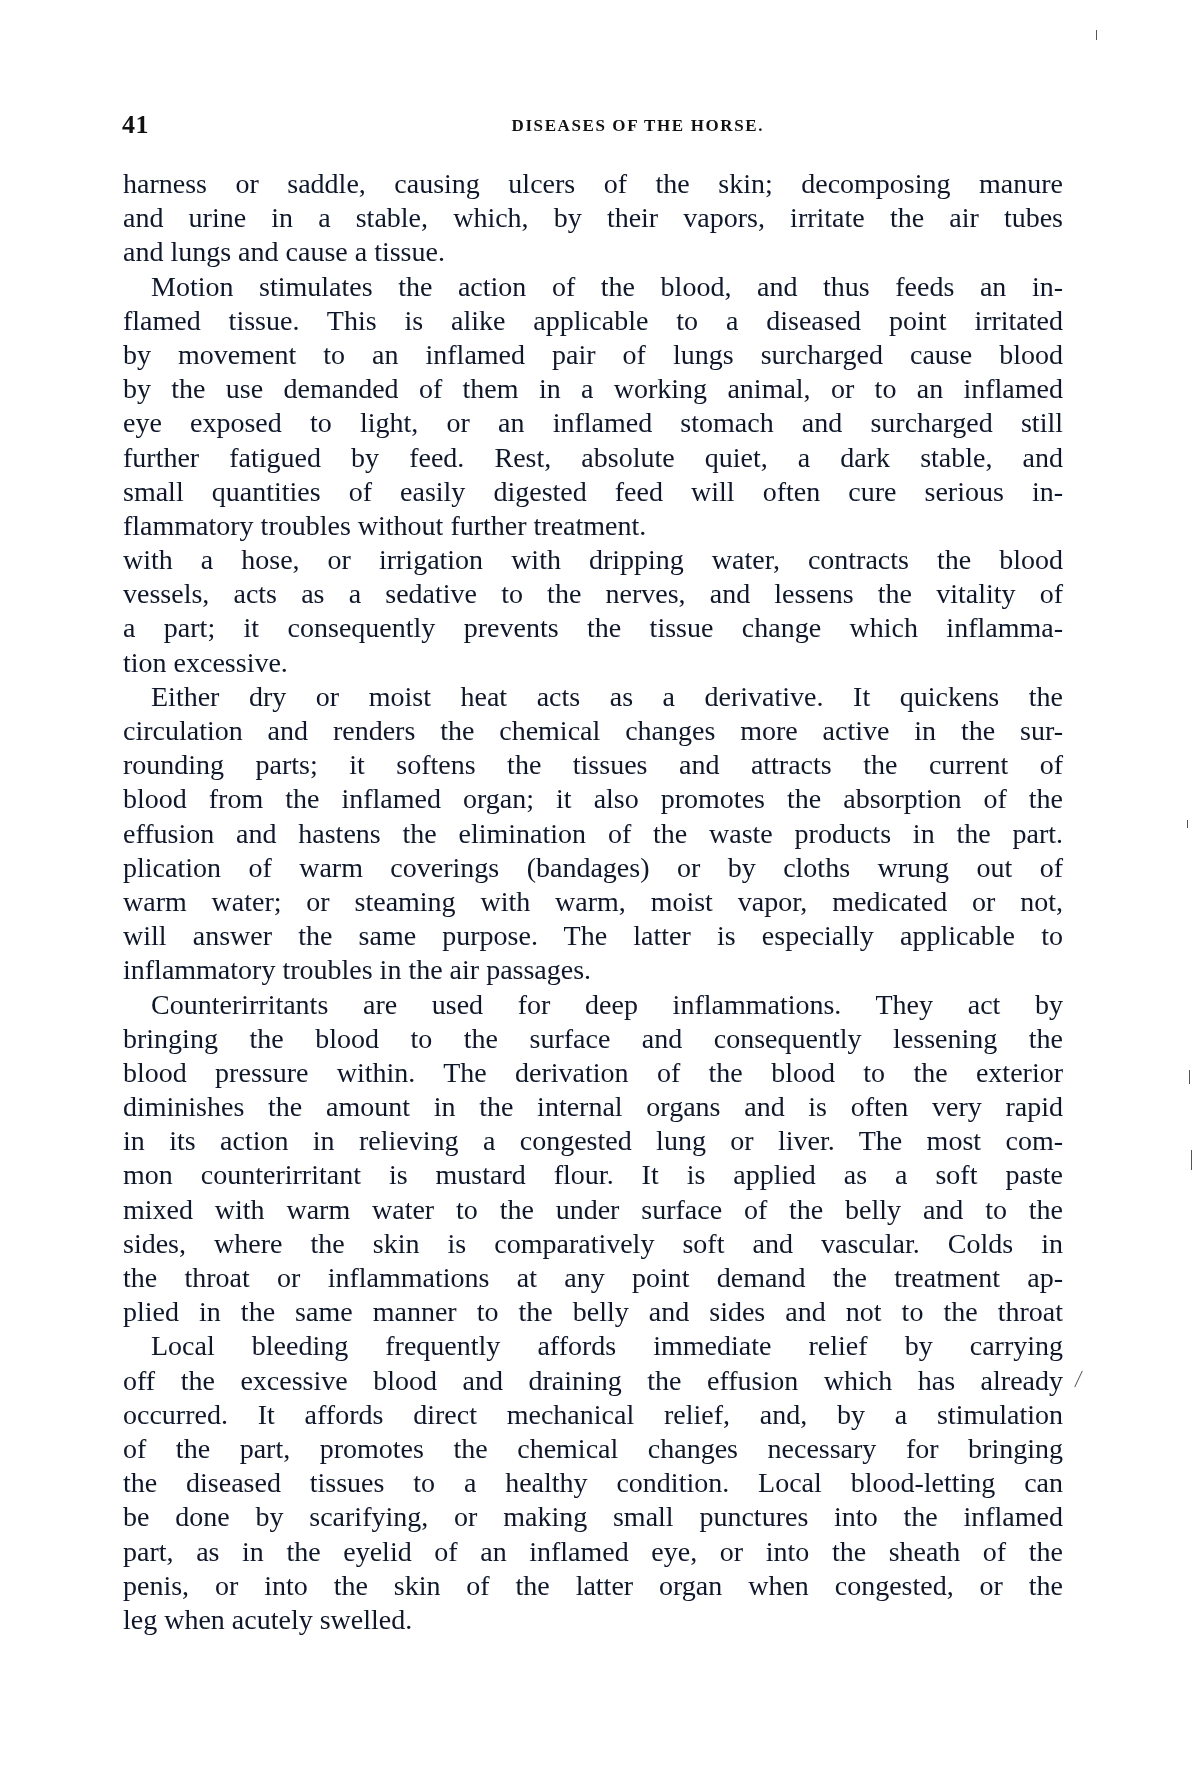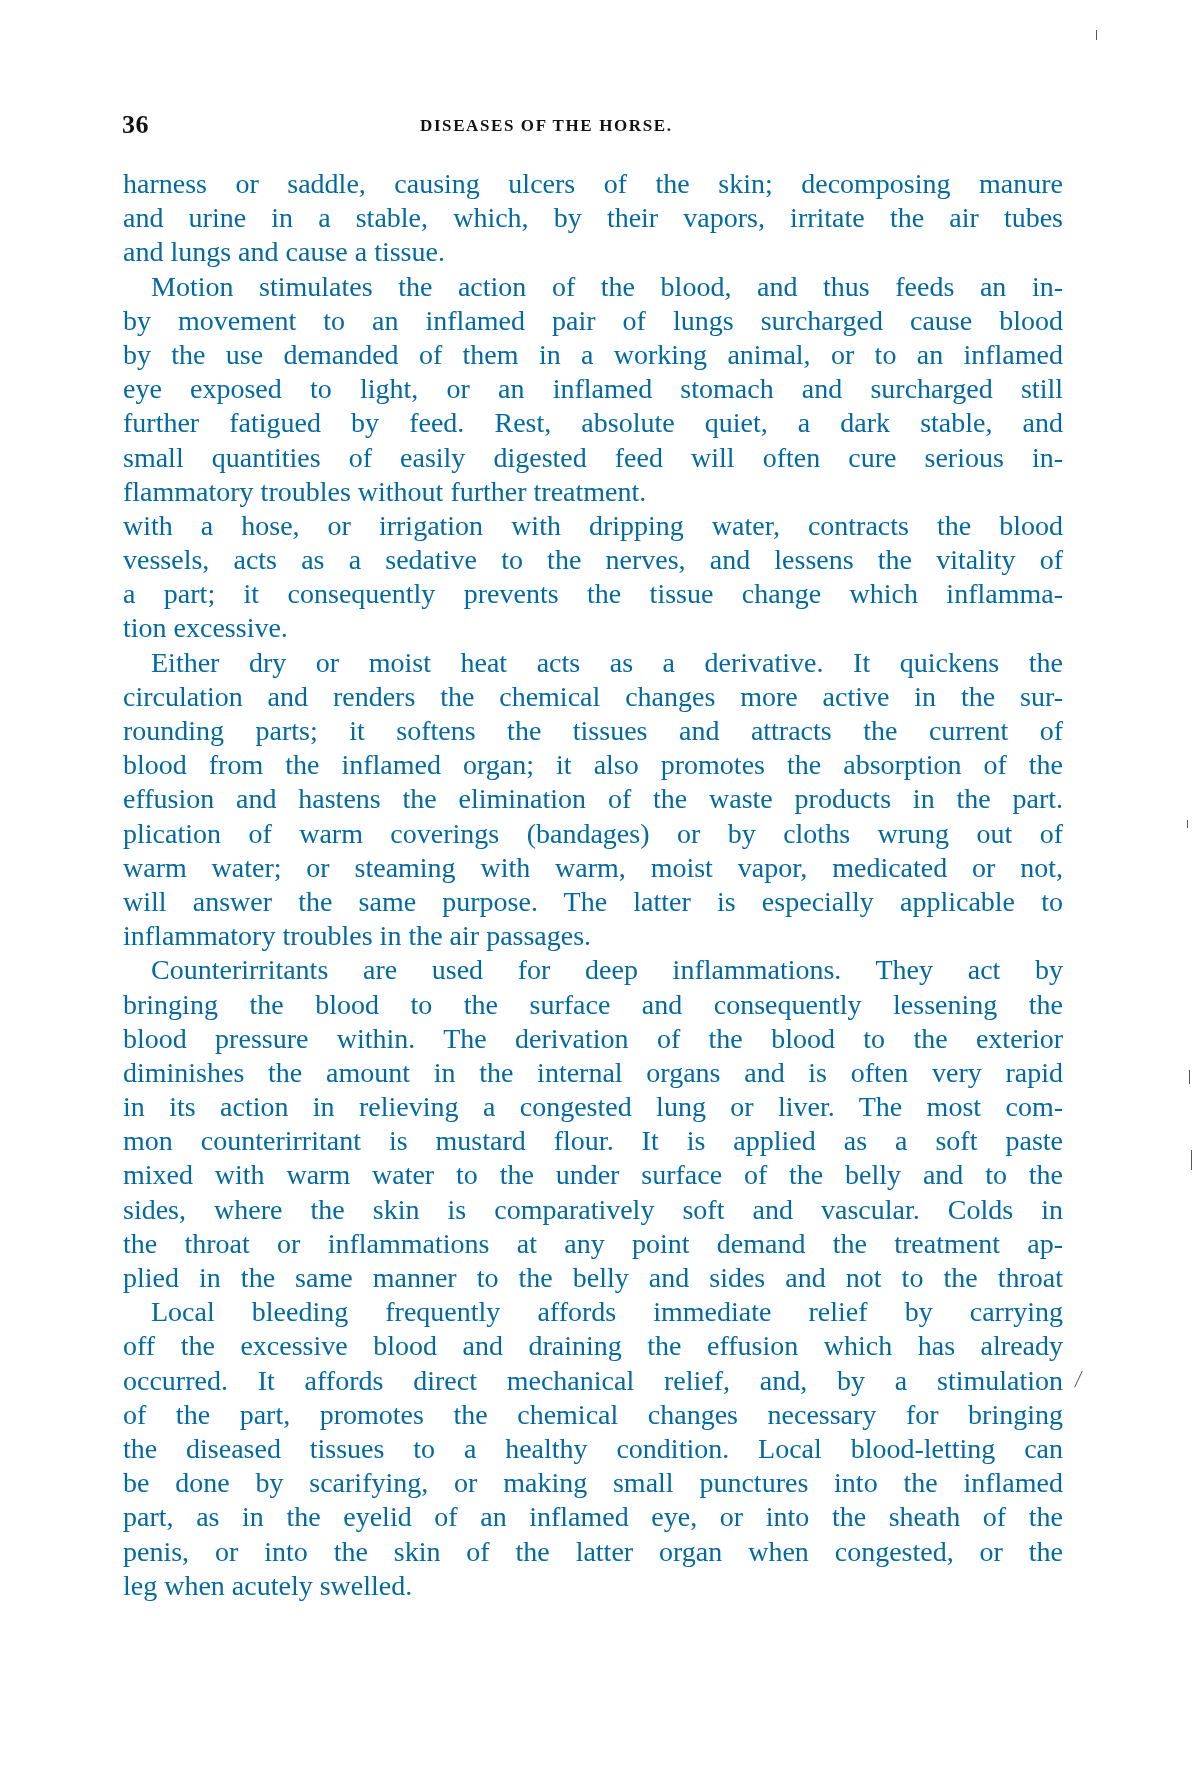--- a/index.html
+++ b/index.html
@@ -41,32 +41,32 @@
     .running-title {
       position: absolute;
       left: 298px;
       top: 4px;
       width: 344px;
       font-family: "Liberation Serif", serif;
       font-size: 17px;
       line-height: 28px;
       font-weight: bold;
       letter-spacing: 1.6px;
-      text-align: left;
+      text-align: right;
       white-space: nowrap;
     }
     .body-text {
       position: absolute;
       left: 123px;
       top: 167px;
       width: 940px;
       font-family: "Liberation Serif", serif;
       font-size: 28px;
       line-height: 34.2px;
-      color: #0369a1;
+      color: #0f172a;
     }
     .paragraph { margin: 0; padding: 0; }
     .line {
       display: block;
       height: 34.2px;
       white-space: nowrap;
       text-align: justify;
       text-align-last: justify;
       overflow: visible;
     }
@@ -79,34 +79,35 @@
     .speck {
       position: absolute;
       background: #555;
     }
   </style>
 </head>
 <body>
 
 <div class="page">
   <div class="running-head">
-    <span class="page-number">36</span>
+    <span class="page-number">41</span>
     <span class="running-title">DISEASES OF THE HORSE.</span>
   </div>
 
   <div class="body-text">
 
     <div class="paragraph">
       <span class="line">harness or saddle, causing ulcers of the skin; decomposing manure</span>
       <span class="line">and urine in a stable, which, by their vapors, irritate the air tubes</span>
       <span class="line last">and lungs and cause a tissue.</span>
     </div>
 
     <div class="paragraph">
       <span class="line indent">Motion stimulates the action of the blood, and thus feeds an in-</span>
+      <span class="line">flamed tissue.  This is alike applicable to a diseased point irritated</span>
       <span class="line">by movement to an inflamed pair of lungs surcharged cause blood</span>
       <span class="line">by the use demanded of them in a working animal, or to an inflamed</span>
       <span class="line">eye exposed to light, or an inflamed stomach and surcharged still</span>
       <span class="line">further fatigued by feed.  Rest, absolute quiet, a dark stable, and</span>
       <span class="line">small quantities of easily digested feed will often cure serious in-</span>
       <span class="line last">flammatory troubles without further treatment.</span>
     </div>
 
     <div class="paragraph">
       <span class="line">with a hose, or irrigation with dripping water, contracts the blood</span>

